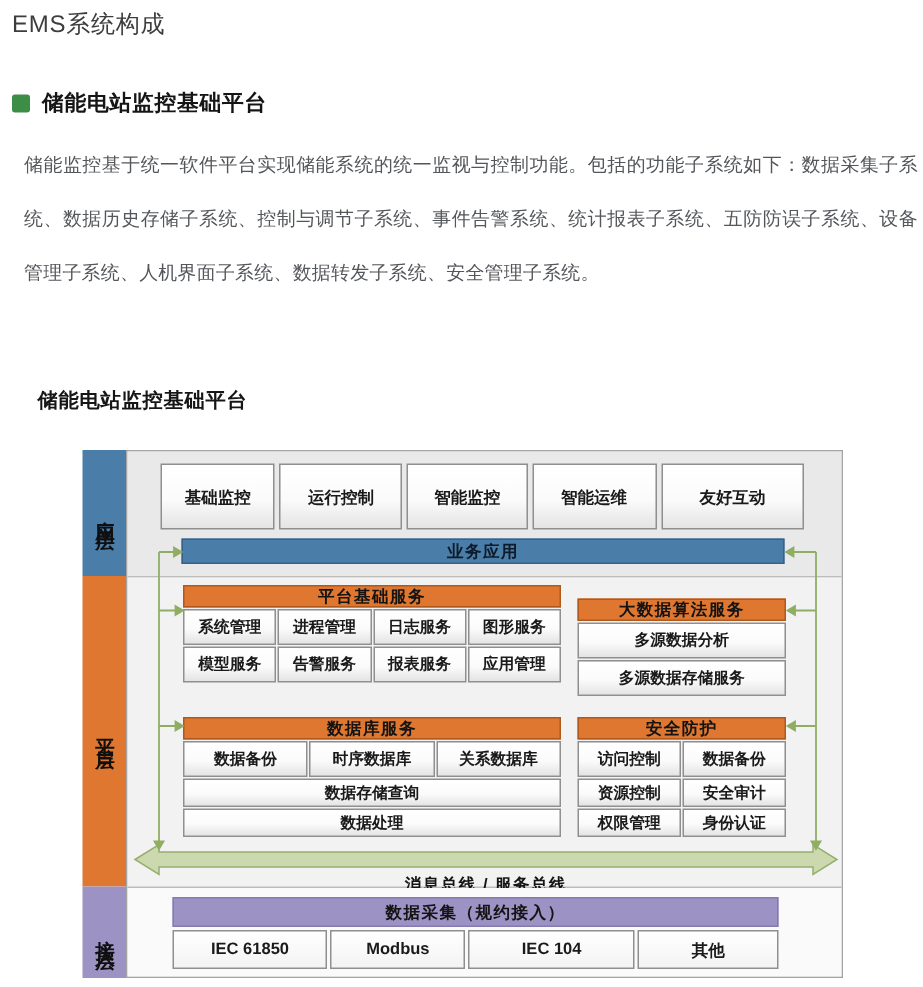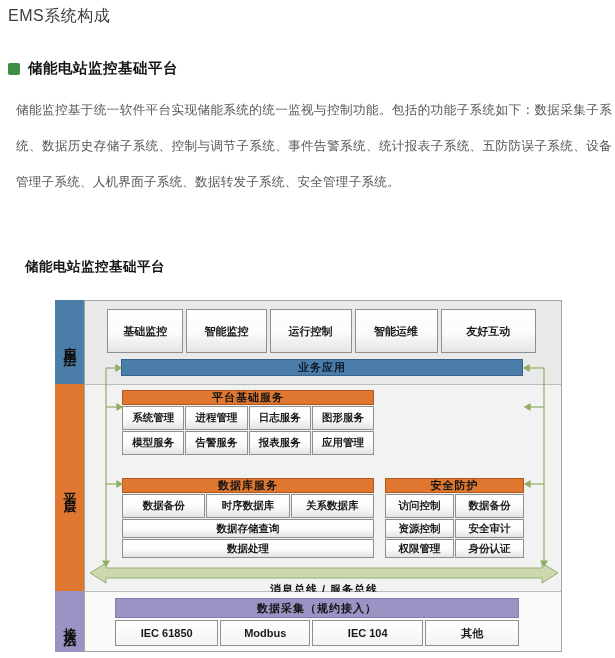--- a/index.html
+++ b/index.html
@@ -117,22 +117,22 @@
 
     <div class="layer-label layer-app">应用层</div>
     <div class="layer-label layer-platform">平台层</div>
     <div class="layer-label layer-access">接入层</div>
 
     <div class="content">
 
       <div class="sec sec-app">
         <div class="top-row">
           <div class="cell" style="flex:78;">基础监控</div>
+          <div class="cell" style="flex:84;">运行控制</div>
           <div class="cell" style="flex:82;">智能监控</div>
-          <div class="cell" style="flex:84;">运行控制</div>
           <div class="cell" style="flex:85;">智能运维</div>
           <div class="cell" style="flex:98;">友好互动</div>
         </div>
         <div class="biz-bar">业务应用</div>
       </div>
 
       <div class="sec sec-platform">
 
         <div class="group g1">
           <div class="ghdr">平台基础服务</div>
@@ -143,20 +143,29 @@
             <div class="cell">图形服务</div>
           </div>
           <div class="grow r24">
             <div class="cell">模型服务</div>
             <div class="cell">告警服务</div>
             <div class="cell">报表服务</div>
             <div class="cell">应用管理</div>
           </div>
         </div>
 
+        <div class="group g2">
+          <div class="ghdr">大数据算法服务</div>
+          <div class="grow r24">
+            <div class="cell">多源数据分析</div>
+          </div>
+          <div class="grow r24">
+            <div class="cell">多源数据存储服务</div>
+          </div>
+        </div>
 
         <div class="group g3">
           <div class="ghdr">数据库服务</div>
           <div class="grow r24">
             <div class="cell">数据备份</div>
             <div class="cell">时序数据库</div>
             <div class="cell">关系数据库</div>
           </div>
           <div class="grow r19">
             <div class="cell">数据存储查询</div>

